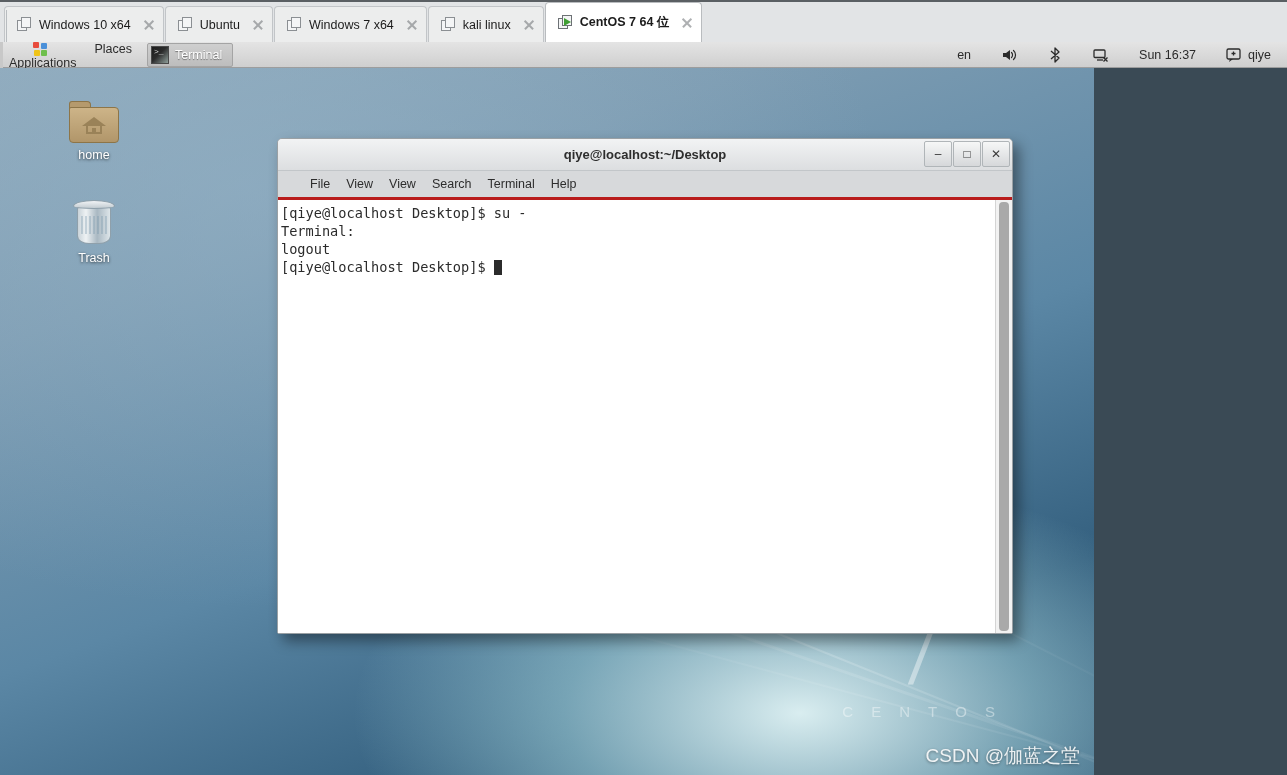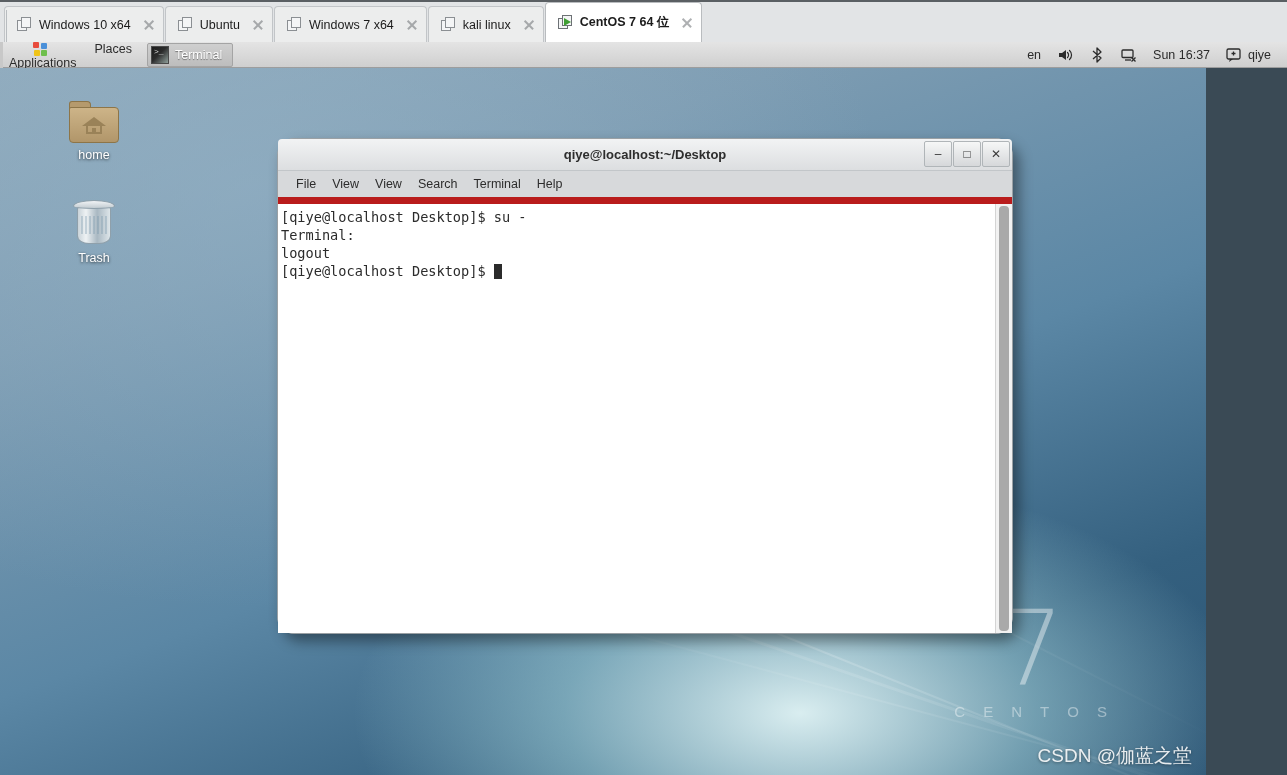--- a/index.html
+++ b/index.html
@@ -123,29 +123,29 @@
     border: 1px solid #4a4a4a;
     position: relative;
     font-family: "Liberation Mono", monospace;
     font-size: 8px; color: #d8d8d8;
     text-shadow: none;
   }
   .term-icon span { position: absolute; left: 2px; top: 0px; }
 
   #panel-right {
     margin-left: auto; display: flex; align-items: center;
-    padding-right: 8px; gap: 0;
+    padding-right: 8px; gap: 14px;
   }
   #panel-right .pr { display:flex; align-items:center; padding: 0 8px; height:26px; }
   .ico { width: 16px; height: 16px; flex: none; }
 
   
   #desktop {
     position: absolute; left: 0; top: 68px;
-    width: 1206px; height: 707px;
+    width: 1094px; height: 707px;
     overflow: hidden;
     background:
       radial-gradient(ellipse 620px 330px at 800px 645px, rgba(226,245,246,.95) 0%, rgba(168,214,221,.55) 38%, rgba(120,180,198,0) 72%),
       radial-gradient(ellipse 900px 600px at 250px 120px, rgba(150,180,200,.55) 0%, rgba(110,150,180,0) 70%),
       linear-gradient(160deg, #8fa9bb 0%, #7d9cb2 25%, #5b87a5 55%, #34607f 80%, #2b5474 100%);
   }
   .streak {
     position: absolute;
     background: linear-gradient(90deg, rgba(255,255,255,0) 0%, rgba(255,255,255,.18) 50%, rgba(255,255,255,0) 100%);
     transform-origin: left center;
@@ -258,28 +258,28 @@
     width: 28px; height: 26px; margin-left: 1px;
     background: linear-gradient(#f6f7f7,#d6d8da);
     border: 1px solid #b0b5b8; border-radius: 2px;
     display: flex; align-items: center; justify-content: center;
     color: #3a3a3a; font-size: 12px;
   }
   #term-menubar {
     height: 26px; flex: none;
     background: #d7d9db;
     display: flex; align-items: center;
-    padding-left: 10px;
+    padding-left: 24px;
     font-size: 12.5px; color: #2d2d2d;
   }
   .menu { padding: 0 8px; height: 26px; display: flex; align-items: center; }
   #term-body {
     flex: 1; position: relative;
     background: #ffffff;
-    border-top: 7px solid #b91c1c;
+    border-top: 3px solid #b91c1c;
     display: flex;
     overflow: hidden;
   }
   #term-screen {
     flex: 1; padding: 4px 0 0 3px;
     font-family: "DejaVu Sans Mono", monospace;
     font-size: 13.6px; line-height: 18px;
     color: #2b2b2b;
     white-space: pre;
     overflow: hidden;
@@ -436,21 +436,21 @@
     <span class="cap">Trash</span>
   </div>
 
   <div id="watermark">
     <div class="seven">7</div>
     <div class="word">C E N T O S</div>
   </div>
 
   <div id="csdn">CSDN @伽蓝之堂</div>
 
-  <div id="term" style="top:70px;border-radius:17px;">
+  <div id="term" style="top:70px;">
     <div id="term-titlebar">
       <div id="term-title">qiye@localhost:~/Desktop</div>
       <div id="wctl">
         <div class="wbtn">–</div>
         <div class="wbtn">□</div>
         <div class="wbtn">✕</div>
       </div>
     </div>
 
     <div id="term-menubar">

